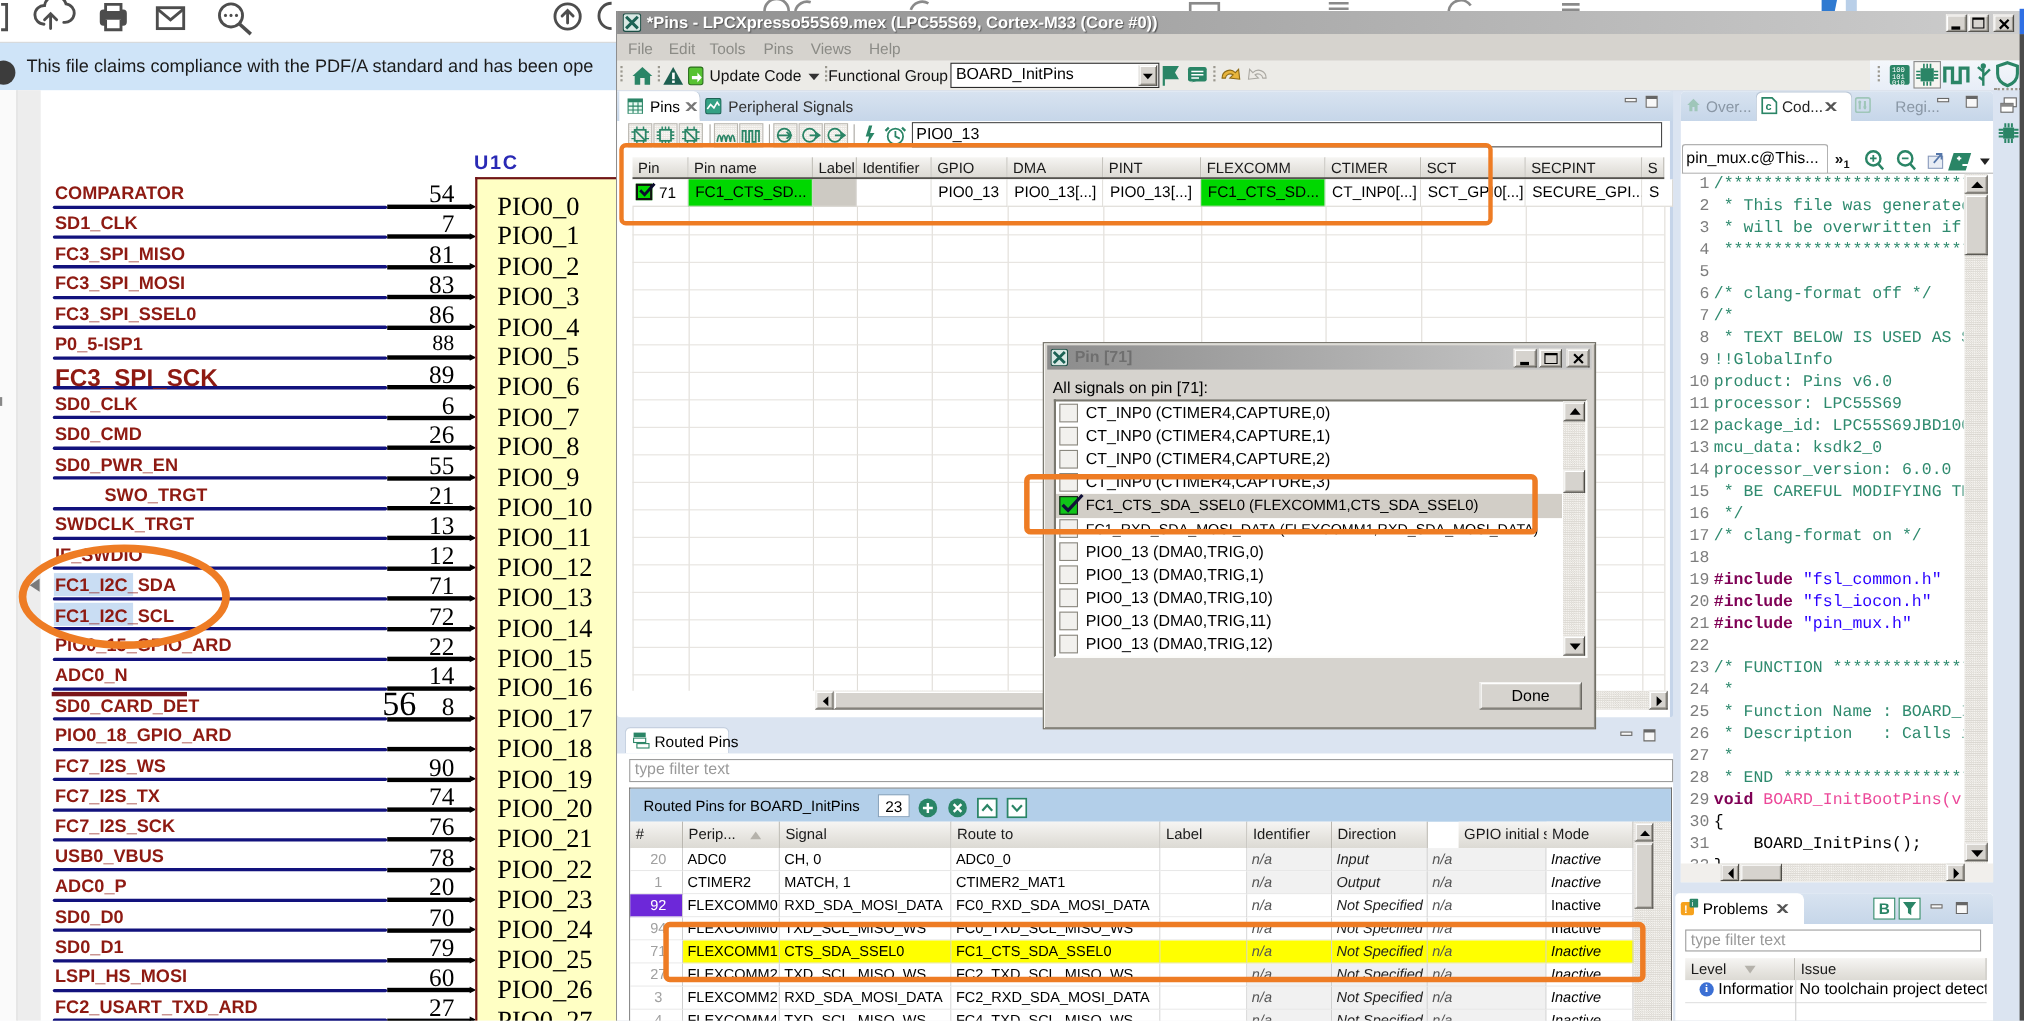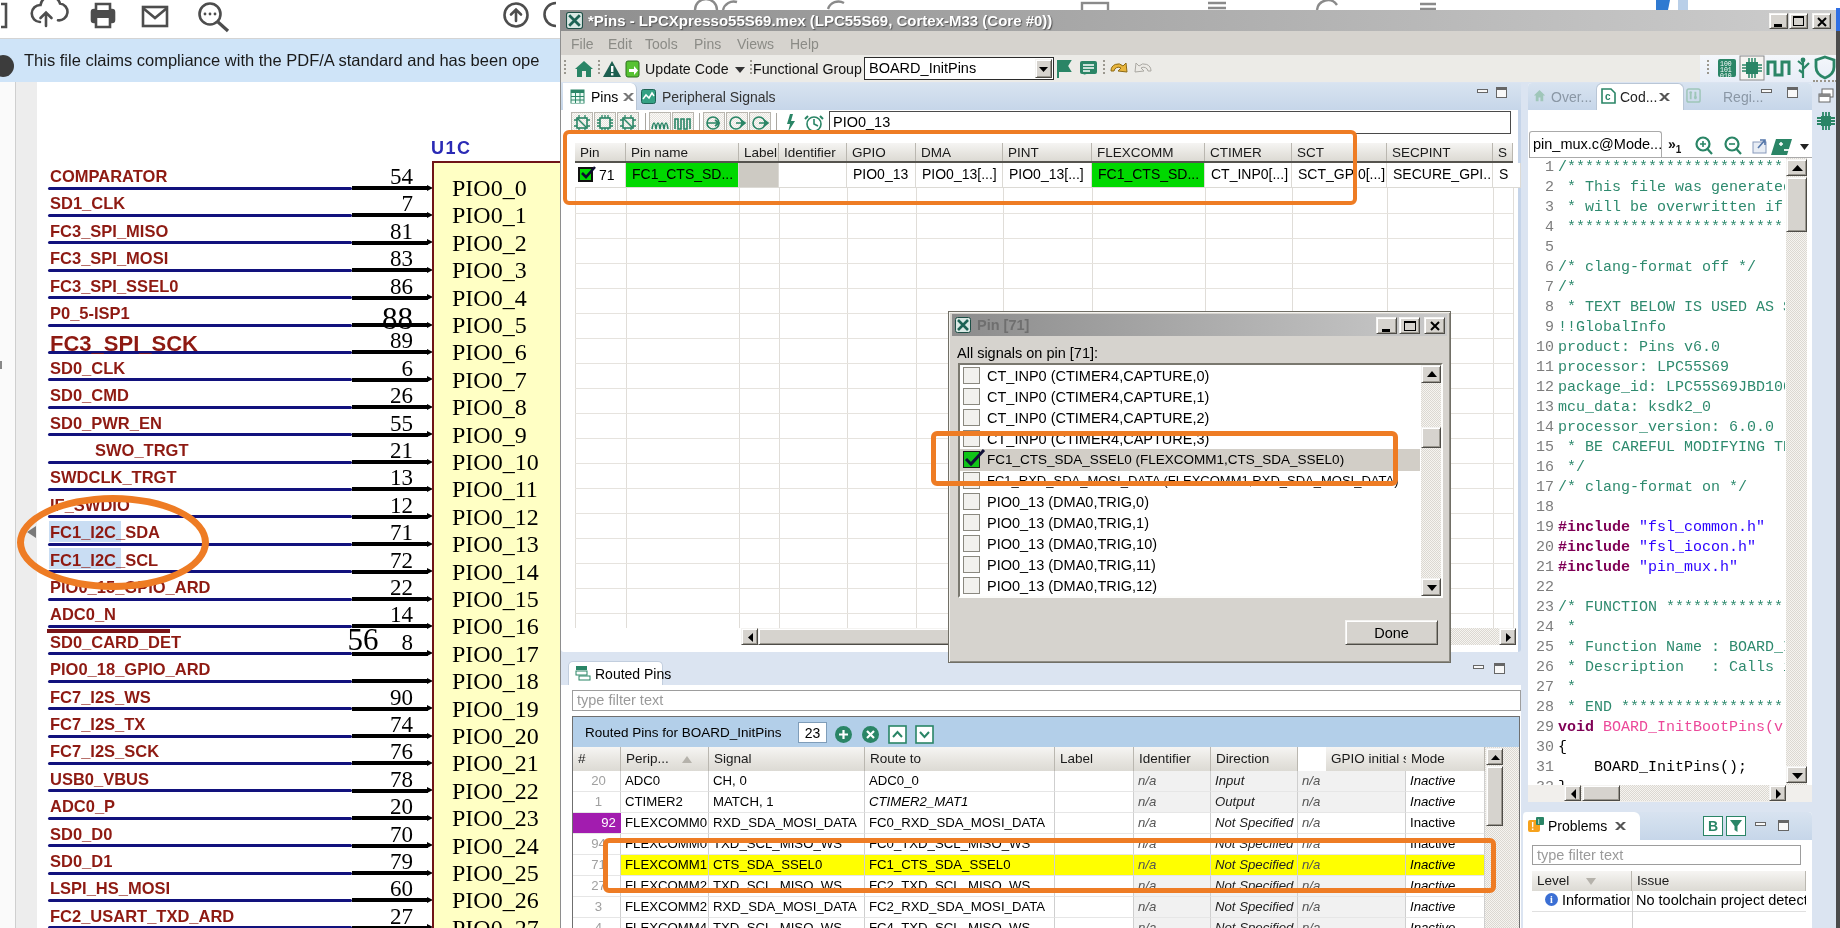--- a/index.html
+++ b/index.html
@@ -88,21 +88,21 @@
 <div class="abs serif" style="left:313px;top:246.2px;width:100px;text-align:right;font-size:23px;color:#000;">83</div>
 <div class="abs" style="left:48px;top:296.1px;width:304px;height:3px;background:#12127d;border-radius:2px;"></div>
 <div class="abs" style="left:352px;top:295.6px;width:76px;height:4px;background:#000;"></div>
 <div class="abs" style="left:427px;top:294.1px;width:0;height:0;border-left:6px solid #000;border-top:3.5px solid transparent;border-bottom:3.5px solid transparent;"></div>
 <div class="abs" style="left:50px;top:276.6px;font-size:16.5px;font-weight:bold;color:#8e1a12;white-space:nowrap;">FC3_SPI_SSEL0</div>
 <div class="abs serif" style="left:313px;top:273.6px;width:100px;text-align:right;font-size:23px;color:#000;">86</div>
 <div class="abs" style="left:48px;top:323.5px;width:304px;height:3px;background:#12127d;border-radius:2px;"></div>
 <div class="abs" style="left:352px;top:323.0px;width:76px;height:4px;background:#000;"></div>
 <div class="abs" style="left:427px;top:321.5px;width:0;height:0;border-left:6px solid #000;border-top:3.5px solid transparent;border-bottom:3.5px solid transparent;"></div>
 <div class="abs" style="left:50px;top:304.0px;font-size:16.5px;font-weight:bold;color:#8e1a12;white-space:nowrap;">P0_5-ISP1</div>
-<div class="abs serif" style="left:313px;top:301.0px;width:100px;text-align:right;font-size:31px;color:#000;">88</div>
+<div class="abs serif" style="left:313px;top:301.0px;width:100px;text-align:right;font-size:20px;color:#000;">88</div>
 <div class="abs" style="left:48px;top:350.9px;width:304px;height:3px;background:#12127d;border-radius:2px;"></div>
 <div class="abs" style="left:352px;top:350.4px;width:76px;height:4px;background:#000;"></div>
 <div class="abs" style="left:427px;top:348.9px;width:0;height:0;border-left:6px solid #000;border-top:3.5px solid transparent;border-bottom:3.5px solid transparent;"></div>
 <div class="abs" style="left:50px;top:331.4px;font-size:22px;font-weight:bold;color:#8e1a12;white-space:nowrap;">FC3_SPI_SCK</div>
 <div class="abs serif" style="left:313px;top:328.4px;width:100px;text-align:right;font-size:23px;color:#000;">89</div>
 <div class="abs" style="left:48px;top:378.3px;width:304px;height:3px;background:#12127d;border-radius:2px;"></div>
 <div class="abs" style="left:352px;top:377.8px;width:76px;height:4px;background:#000;"></div>
 <div class="abs" style="left:427px;top:376.3px;width:0;height:0;border-left:6px solid #000;border-top:3.5px solid transparent;border-bottom:3.5px solid transparent;"></div>
 <div class="abs" style="left:50px;top:358.8px;font-size:16.5px;font-weight:bold;color:#8e1a12;white-space:nowrap;">SD0_CLK</div>
 <div class="abs serif" style="left:313px;top:355.8px;width:100px;text-align:right;font-size:23px;color:#000;">6</div>
@@ -498,27 +498,27 @@
 <div class="cell" style="left:709px;top:771px;width:156px;height:21px;line-height:20px;background:#fff;border-right:1px solid #cfcfcf;border-bottom:1px solid #e6e6e6;color:#000;text-align:left;font-size:13.2px;padding-left:4px;">CH, 0</div>
 <div class="cell" style="left:865px;top:771px;width:190px;height:21px;line-height:20px;background:#fff;border-right:1px solid #cfcfcf;border-bottom:1px solid #e6e6e6;color:#000;text-align:left;font-size:13.2px;padding-left:4px;">ADC0_0</div>
 <div class="cell" style="left:1055px;top:771px;width:79px;height:21px;line-height:20px;background:#fff;border-right:1px solid #cfcfcf;border-bottom:1px solid #e6e6e6;color:#000;text-align:left;font-size:13.2px;padding-left:4px;"></div>
 <div class="cell" style="left:1134px;top:771px;width:77px;height:21px;line-height:20px;background:#f1f1f1;border-right:1px solid #cfcfcf;border-bottom:1px solid #e6e6e6;color:#555;font-style:italic;text-align:left;font-size:13.2px;padding-left:4px;">n/a</div>
 <div class="cell" style="left:1211px;top:771px;width:87px;height:21px;line-height:20px;background:#f1f1f1;border-right:1px solid #cfcfcf;border-bottom:1px solid #e6e6e6;color:#222;font-style:italic;text-align:left;font-size:13.2px;padding-left:4px;">Input</div>
 <div class="cell" style="left:1298px;top:771px;width:108px;height:21px;line-height:20px;background:#f1f1f1;border-right:1px solid #cfcfcf;border-bottom:1px solid #e6e6e6;color:#555;font-style:italic;text-align:left;font-size:13.2px;padding-left:4px;">n/a</div>
 <div class="cell" style="left:1406px;top:771px;width:79px;height:21px;line-height:20px;background:#fff;border-right:1px solid #cfcfcf;border-bottom:1px solid #e6e6e6;color:#000;font-style:italic;text-align:left;font-size:13.2px;padding-left:4px;">Inactive</div>
 <div class="cell" style="left:573px;top:792px;width:48px;height:21px;line-height:20px;background:#fff;border-right:1px solid #cfcfcf;border-bottom:1px solid #e6e6e6;color:#a0a0a0;text-align:center;font-size:13.2px;padding-left:4px;">1</div>
 <div class="cell" style="left:621px;top:792px;width:88px;height:21px;line-height:20px;background:#fff;border-right:1px solid #cfcfcf;border-bottom:1px solid #e6e6e6;color:#000;text-align:left;font-size:13.2px;padding-left:4px;">CTIMER2</div>
 <div class="cell" style="left:709px;top:792px;width:156px;height:21px;line-height:20px;background:#fff;border-right:1px solid #cfcfcf;border-bottom:1px solid #e6e6e6;color:#000;text-align:left;font-size:13.2px;padding-left:4px;">MATCH, 1</div>
-<div class="cell" style="left:865px;top:792px;width:190px;height:21px;line-height:20px;background:#fff;border-right:1px solid #cfcfcf;border-bottom:1px solid #e6e6e6;color:#000;text-align:left;font-size:13.2px;padding-left:4px;font-style:italic;">CTIMER2_MAT1</div>
+<div class="cell" style="left:865px;top:792px;width:190px;height:21px;line-height:20px;background:#fff;border-right:1px solid #cfcfcf;border-bottom:1px solid #e6e6e6;color:#000;text-align:left;font-size:13.2px;padding-left:4px;">CTIMER2_MAT1</div>
 <div class="cell" style="left:1055px;top:792px;width:79px;height:21px;line-height:20px;background:#fff;border-right:1px solid #cfcfcf;border-bottom:1px solid #e6e6e6;color:#000;text-align:left;font-size:13.2px;padding-left:4px;"></div>
 <div class="cell" style="left:1134px;top:792px;width:77px;height:21px;line-height:20px;background:#f1f1f1;border-right:1px solid #cfcfcf;border-bottom:1px solid #e6e6e6;color:#555;font-style:italic;text-align:left;font-size:13.2px;padding-left:4px;">n/a</div>
 <div class="cell" style="left:1211px;top:792px;width:87px;height:21px;line-height:20px;background:#f1f1f1;border-right:1px solid #cfcfcf;border-bottom:1px solid #e6e6e6;color:#222;font-style:italic;text-align:left;font-size:13.2px;padding-left:4px;">Output</div>
 <div class="cell" style="left:1298px;top:792px;width:108px;height:21px;line-height:20px;background:#f1f1f1;border-right:1px solid #cfcfcf;border-bottom:1px solid #e6e6e6;color:#555;font-style:italic;text-align:left;font-size:13.2px;padding-left:4px;">n/a</div>
 <div class="cell" style="left:1406px;top:792px;width:79px;height:21px;line-height:20px;background:#fff;border-right:1px solid #cfcfcf;border-bottom:1px solid #e6e6e6;color:#000;font-style:italic;text-align:left;font-size:13.2px;padding-left:4px;">Inactive</div>
-<div class="cell" style="left:573px;top:813px;width:68px;height:21px;line-height:20px;background:#a21caf;border-right:1px solid #cfcfcf;border-bottom:1px solid #e6e6e6;color:#fff;text-align:center;font-size:13.2px;padding-left:4px;">92</div>
+<div class="cell" style="left:573px;top:813px;width:48px;height:21px;line-height:20px;background:#6d28d9;border-right:1px solid #cfcfcf;border-bottom:1px solid #e6e6e6;color:#fff;text-align:center;font-size:13.2px;padding-left:4px;">92</div>
 <div class="cell" style="left:621px;top:813px;width:88px;height:21px;line-height:20px;background:#fff;border-right:1px solid #cfcfcf;border-bottom:1px solid #e6e6e6;color:#000;text-align:left;font-size:13.2px;padding-left:4px;">FLEXCOMM0</div>
 <div class="cell" style="left:709px;top:813px;width:156px;height:21px;line-height:20px;background:#fff;border-right:1px solid #cfcfcf;border-bottom:1px solid #e6e6e6;color:#000;text-align:left;font-size:13.2px;padding-left:4px;">RXD_SDA_MOSI_DATA</div>
 <div class="cell" style="left:865px;top:813px;width:190px;height:21px;line-height:20px;background:#fff;border-right:1px solid #cfcfcf;border-bottom:1px solid #e6e6e6;color:#000;text-align:left;font-size:13.2px;padding-left:4px;">FC0_RXD_SDA_MOSI_DATA</div>
 <div class="cell" style="left:1055px;top:813px;width:79px;height:21px;line-height:20px;background:#fff;border-right:1px solid #cfcfcf;border-bottom:1px solid #e6e6e6;color:#000;text-align:left;font-size:13.2px;padding-left:4px;"></div>
 <div class="cell" style="left:1134px;top:813px;width:77px;height:21px;line-height:20px;background:#fff;border-right:1px solid #cfcfcf;border-bottom:1px solid #e6e6e6;color:#555;font-style:italic;text-align:left;font-size:13.2px;padding-left:4px;">n/a</div>
 <div class="cell" style="left:1211px;top:813px;width:87px;height:21px;line-height:20px;background:#fff;border-right:1px solid #cfcfcf;border-bottom:1px solid #e6e6e6;color:#222;font-style:italic;text-align:left;font-size:13.2px;padding-left:4px;">Not Specified</div>
 <div class="cell" style="left:1298px;top:813px;width:108px;height:21px;line-height:20px;background:#fff;border-right:1px solid #cfcfcf;border-bottom:1px solid #e6e6e6;color:#555;font-style:italic;text-align:left;font-size:13.2px;padding-left:4px;">n/a</div>
 <div class="cell" style="left:1406px;top:813px;width:79px;height:21px;line-height:20px;background:#fff;border-right:1px solid #cfcfcf;border-bottom:1px solid #e6e6e6;color:#000;text-align:left;font-size:13.2px;padding-left:4px;">Inactive</div>
 <div class="cell" style="left:573px;top:834px;width:48px;height:21px;line-height:20px;background:#fff;border-right:1px solid #cfcfcf;border-bottom:1px solid #e6e6e6;color:#a0a0a0;text-align:center;font-size:13.2px;padding-left:4px;">94</div>
 <div class="cell" style="left:621px;top:834px;width:88px;height:21px;line-height:20px;background:#fff;border-right:1px solid #cfcfcf;border-bottom:1px solid #e6e6e6;color:#000;text-align:left;font-size:13.2px;padding-left:4px;">FLEXCOMM0</div>
@@ -659,21 +659,21 @@
     <rect x="1" y="1" width="14" height="14" rx="2" fill="none" stroke="#9fc6b9" stroke-width="1.6"></rect>
     <path d="M5,12 V6 M10,12 V4" stroke="#9fc6b9" stroke-width="2"></path>
     <circle cx="5" cy="5" r="1.5" fill="#9fc6b9"></circle>
     <circle cx="10" cy="10" r="1.5" fill="#9fc6b9"></circle>
   </svg>
 <div class="abs" style="left:1705px;top:89px;font-size:14px;color:#8a97a5;margin-left:18px;">Regi...</div>
 <div class="abs" style="left:1761px;top:89px;width:11px;height:4px;border:1px solid #666;background:#f8f8f8;"></div>
 <div class="abs" style="left:1787px;top:87px;width:11px;height:11px;border:1px solid #666;border-top:3px solid #666;background:#f8f8f8;"></div>
 <div class="abs" style="left:1529px;top:131px;width:133px;height:27px;background:#fff;border:1px solid #aaa;border-bottom:1px solid #fff;border-radius:3px 3px 0 0;"></div>
 <div class="abs" style="left:1529px;top:157px;width:283px;height:1px;background:#aaa;"></div>
-<div class="abs" style="left:1533px;top:136px;font-size:14.5px;color:#000;">pin_mux.c@Mode...</div>
+<div class="abs" style="left:1533px;top:136px;font-size:14.5px;color:#000;">pin_mux.c@This...</div>
 <div class="abs" style="left:1668px;top:136px;font-size:14px;font-weight:bold;color:#111;">»<span style="font-size:10px;vertical-align:-4px;">1</span></div>
 <svg class="abs" style="left:1694px;top:135px" width="115" height="22" viewBox="0 0 115 22">
 <g stroke="#2a8566" fill="none" stroke-width="2.2">
       <circle cx="9" cy="9" r="6.5"></circle>
       <path d="M13.5,14 L18,19"></path>
       <path d="M6,9 h6 M9,6 v6" stroke-width="1.6"></path>
     </g>
 <g stroke="#2a8566" fill="none" stroke-width="2.2">
       <circle cx="38" cy="9" r="6.5"></circle>
       <path d="M42.5,14 L47,19"></path>

